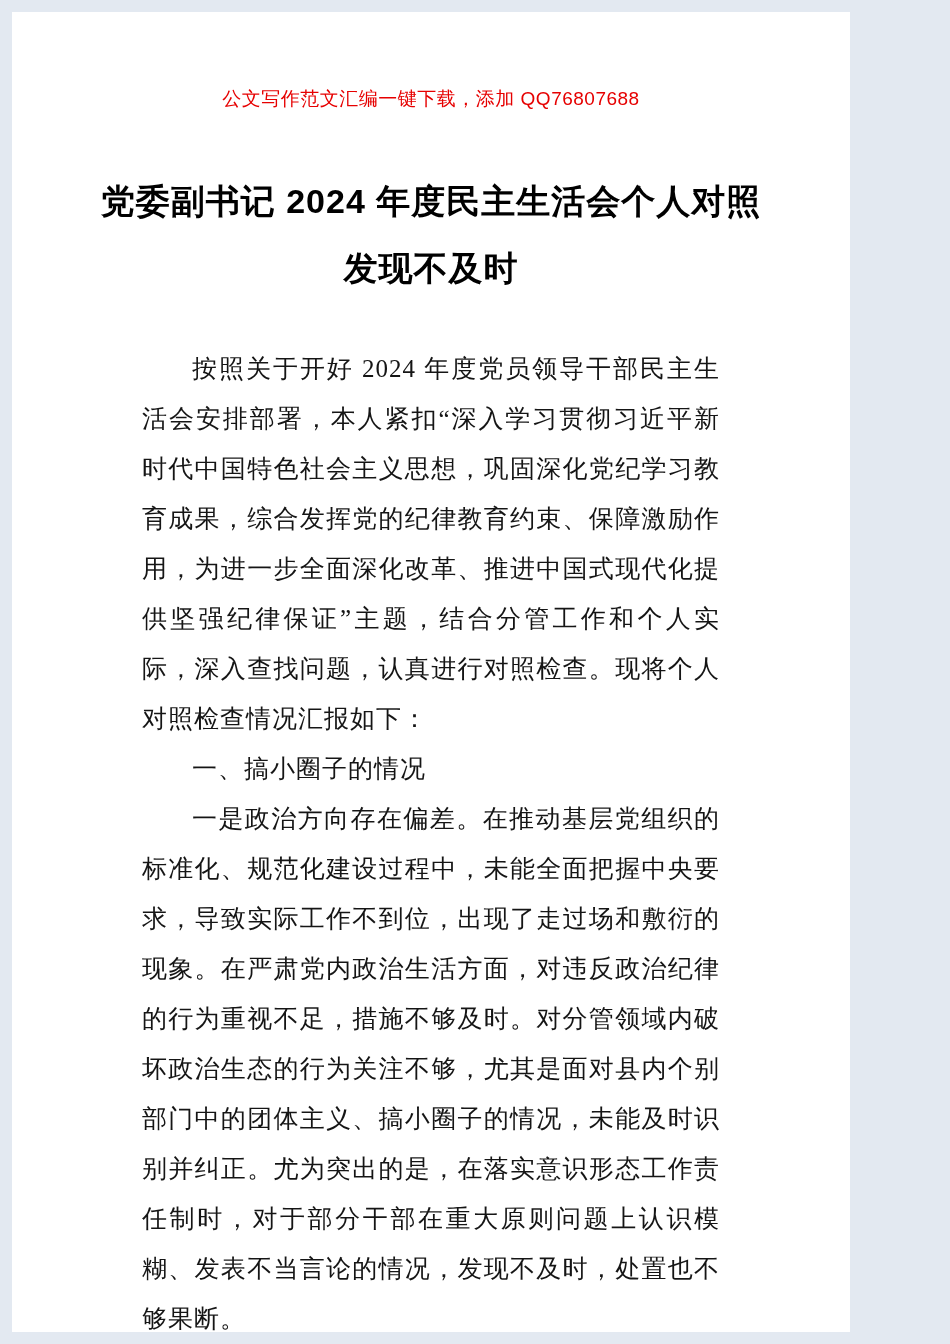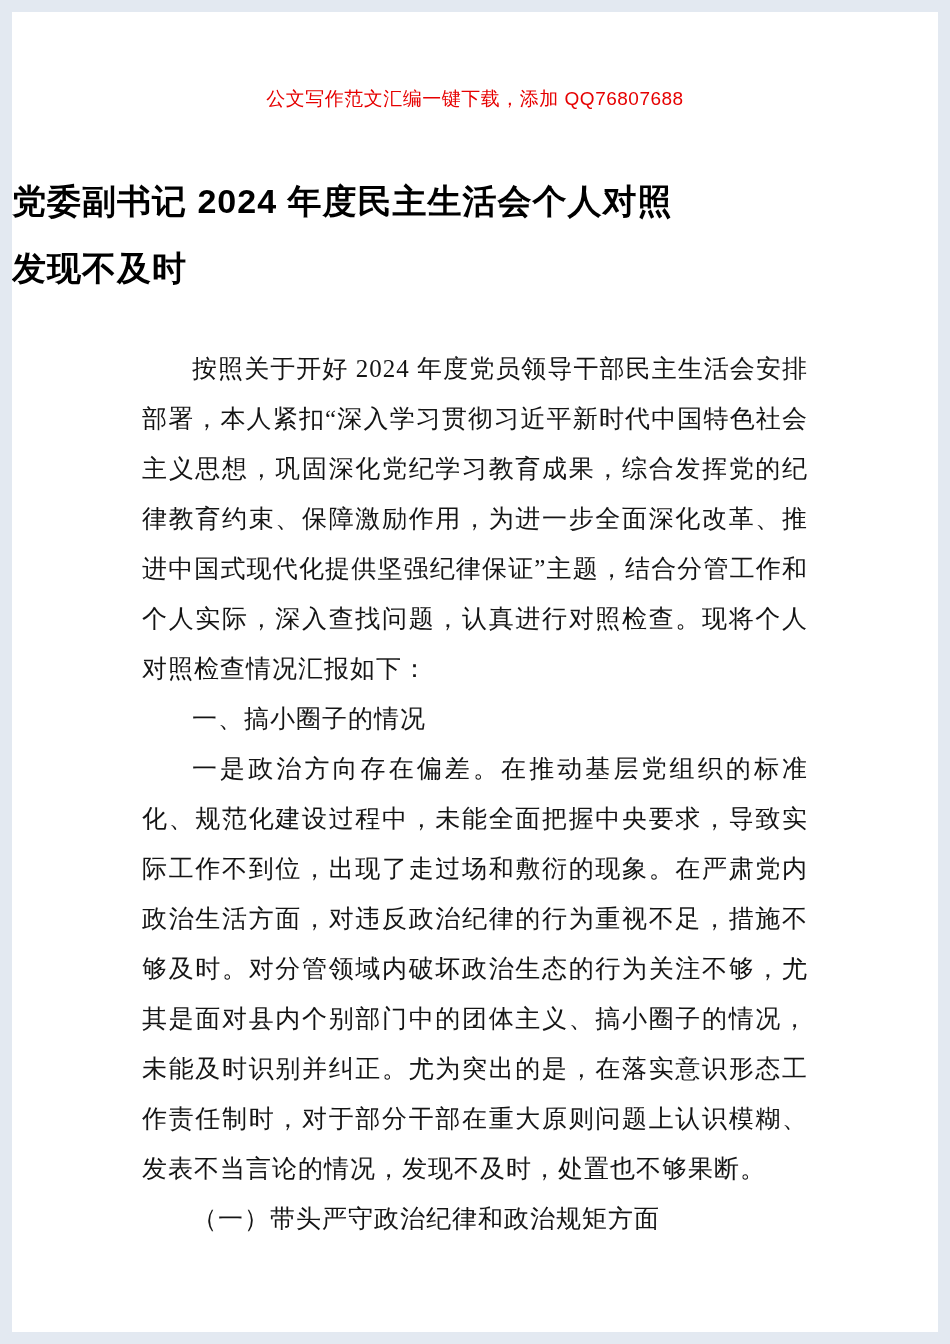--- a/index.html
+++ b/index.html
@@ -10,37 +10,38 @@
     width: 950px;
     height: 1344px;
     background: #e3e9f1;
     position: relative;
     font-family: "Liberation Serif", "DejaVu Serif", serif;
   }
   .page {
     position: absolute;
     left: 12px;
     top: 12px;
-    width: 926px;
+    width: 838px;
     height: 1320px;
     background: #ffffff;
     overflow: hidden;
     box-sizing: border-box;
   }
   .notice {
     margin-top: 74px;
     text-align: center;
     font-size: 19px;
     line-height: 26px;
     color: #e60000;
     font-family: "Liberation Sans", "DejaVu Sans", sans-serif;
     letter-spacing: 0.5px;
   }
   .doc-title {
     margin-top: 56px;
+    text-align: center;
     color: #000000;
     font-size: 34px;
     font-weight: 700;
     line-height: 67px;
     font-family: "Liberation Sans", "DejaVu Sans", sans-serif;
     letter-spacing: 1px;
   }
   .doc-body {
     margin: 42px 130px 0 130px;
     color: #151515;

